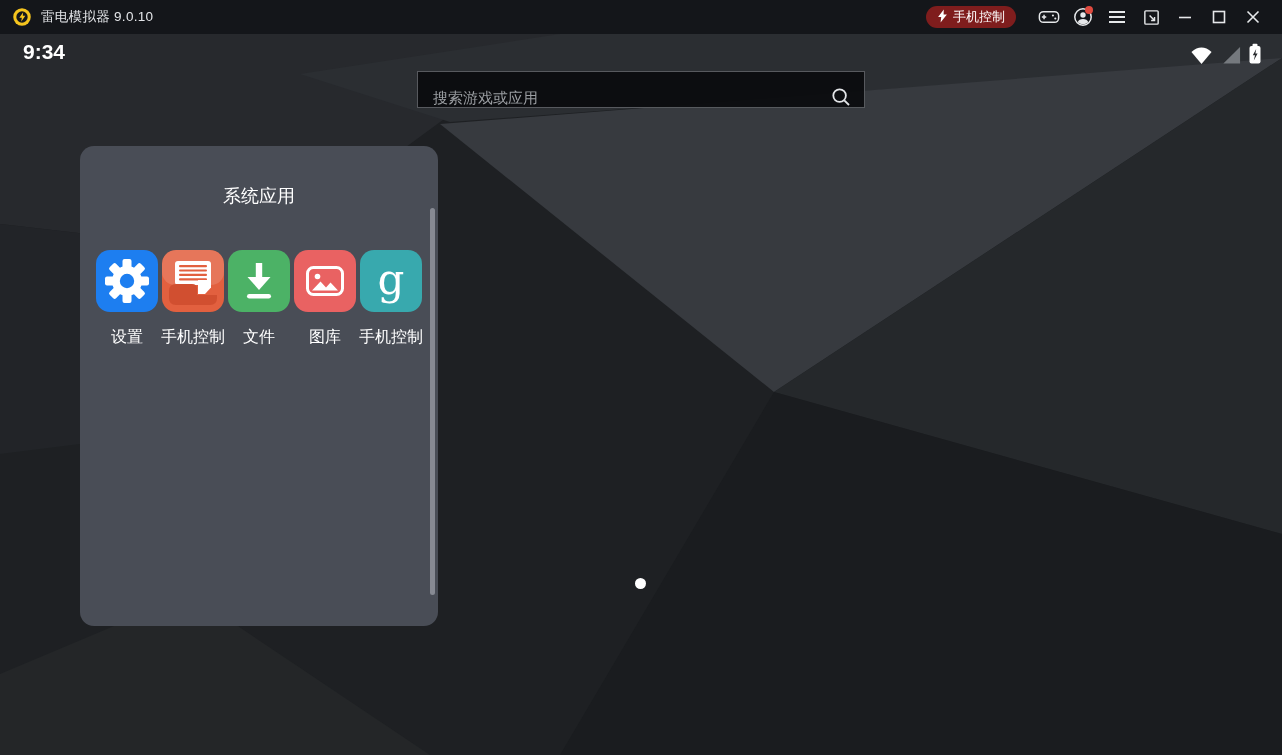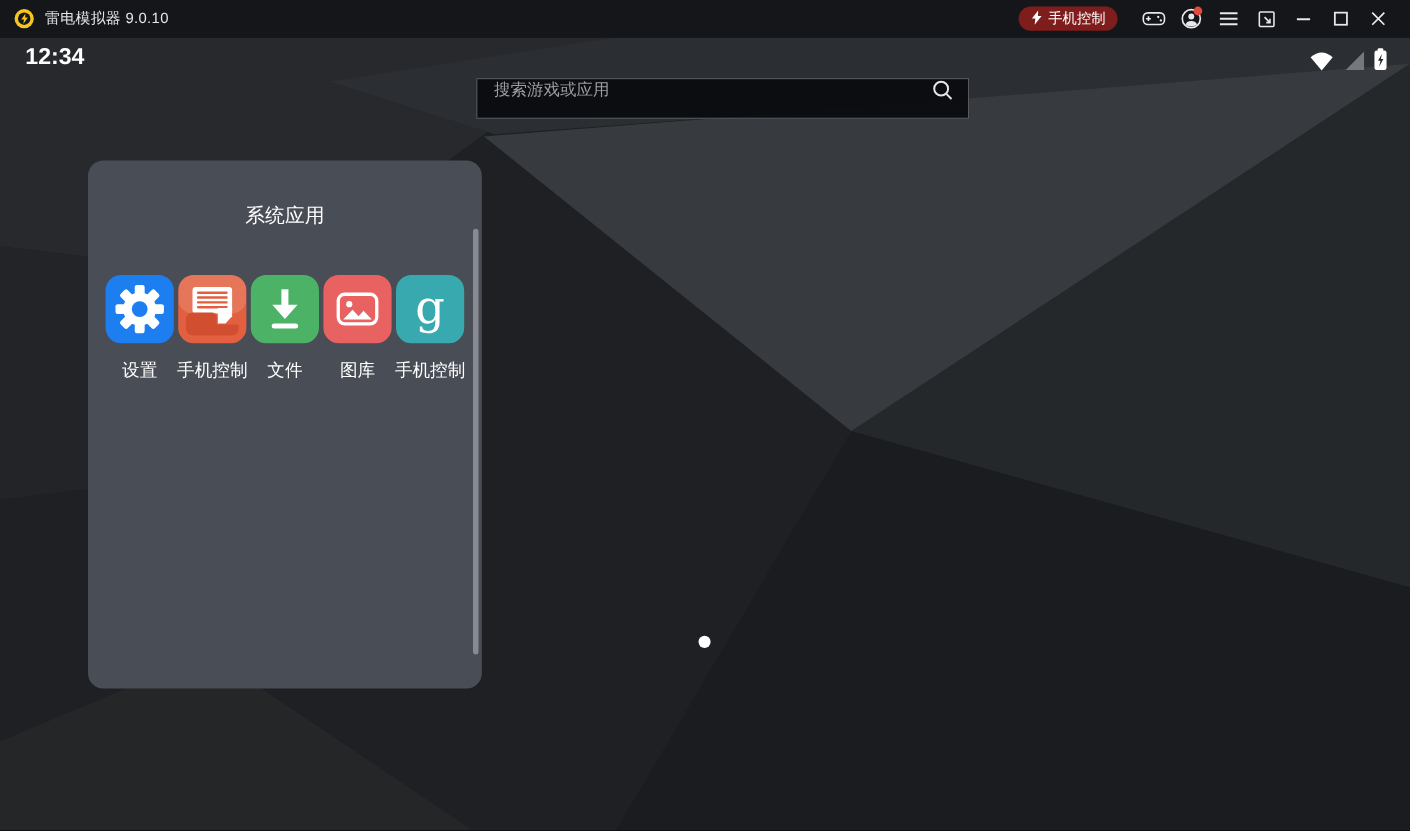--- a/index.html
+++ b/index.html
@@ -22,21 +22,21 @@
 
   
   .screen{position:absolute;top:34px;left:0;width:1282px;height:721px;overflow:hidden;}
   .wallpaper{position:absolute;inset:0;}
   .time{position:absolute;left:23px;top:6px;color:#fff;font-size:21px;font-weight:700;}
   .status-icons{position:absolute;right:20px;top:9px;display:flex;align-items:flex-end;gap:7px;}
 
   
   .search-bar{position:absolute;left:417px;top:37px;width:448px;height:37px;box-sizing:border-box;
     background:rgba(10,11,13,0.92);border:1px solid rgba(150,153,158,0.55);
-    display:flex;align-items:flex-start;padding:0 13px;margin-left:16px;}
+    display:flex;align-items:flex-end;padding:0 13px;}
   .search-bar input{flex:1;background:transparent;border:none;outline:none;
     color:#d7d9dc;font-size:15px;font-family:inherit;}
   .search-bar input::placeholder{color:#9b9ea2;}
   .search-glass{flex:0 0 auto;cursor:pointer;display:flex;}
 
   
   .folder{position:absolute;left:80px;top:64px;width:358px;height:480px;
     background:rgba(74,78,88,0.97);border-radius:14px;margin-top:48px;}
   .folder-title{position:absolute;top:38px;left:0;width:100%;text-align:center;
     color:#fff;font-size:18px;}
@@ -135,21 +135,21 @@
       <rect width="1282" height="721" fill="#1e2023"></rect>
       <polygon points="0,0 560,0 260,220 0,190" fill="#27292d"></polygon>
       <polygon points="0,190 260,220 160,400 0,420" fill="#222428"></polygon>
       <polygon points="560,0 1282,0 1282,26 450,88 300,40" fill="#2b2e32"></polygon>
       <polygon points="440,90 1282,24 774,358" fill="#373a3f"></polygon>
       <polygon points="774,358 1282,24 1282,500" fill="#25282b"></polygon>
       <polygon points="774,358 1282,500 1282,721 560,721" fill="#1a1c1f"></polygon>
       <polygon points="0,640 190,560 430,721 0,721" fill="#242628"></polygon>
     </svg>
 
-    <span class="time">12:34</span>
+    <span class="time">9:34</span>
     <div class="status-icons">
       <span>
         <svg width="23" height="20" viewBox="0 0 24 20">
           <path d="M12,19.5 L1.5,6.8 Q12,-2.2 22.5,6.8 Z" fill="#fff"></path>
         </svg>
       </span>
       <span>
         <svg width="21" height="20" viewBox="0 0 22 20">
           <polygon points="21,19 21,1.5 3.5,19" fill="#75797e"></polygon>
         </svg>

